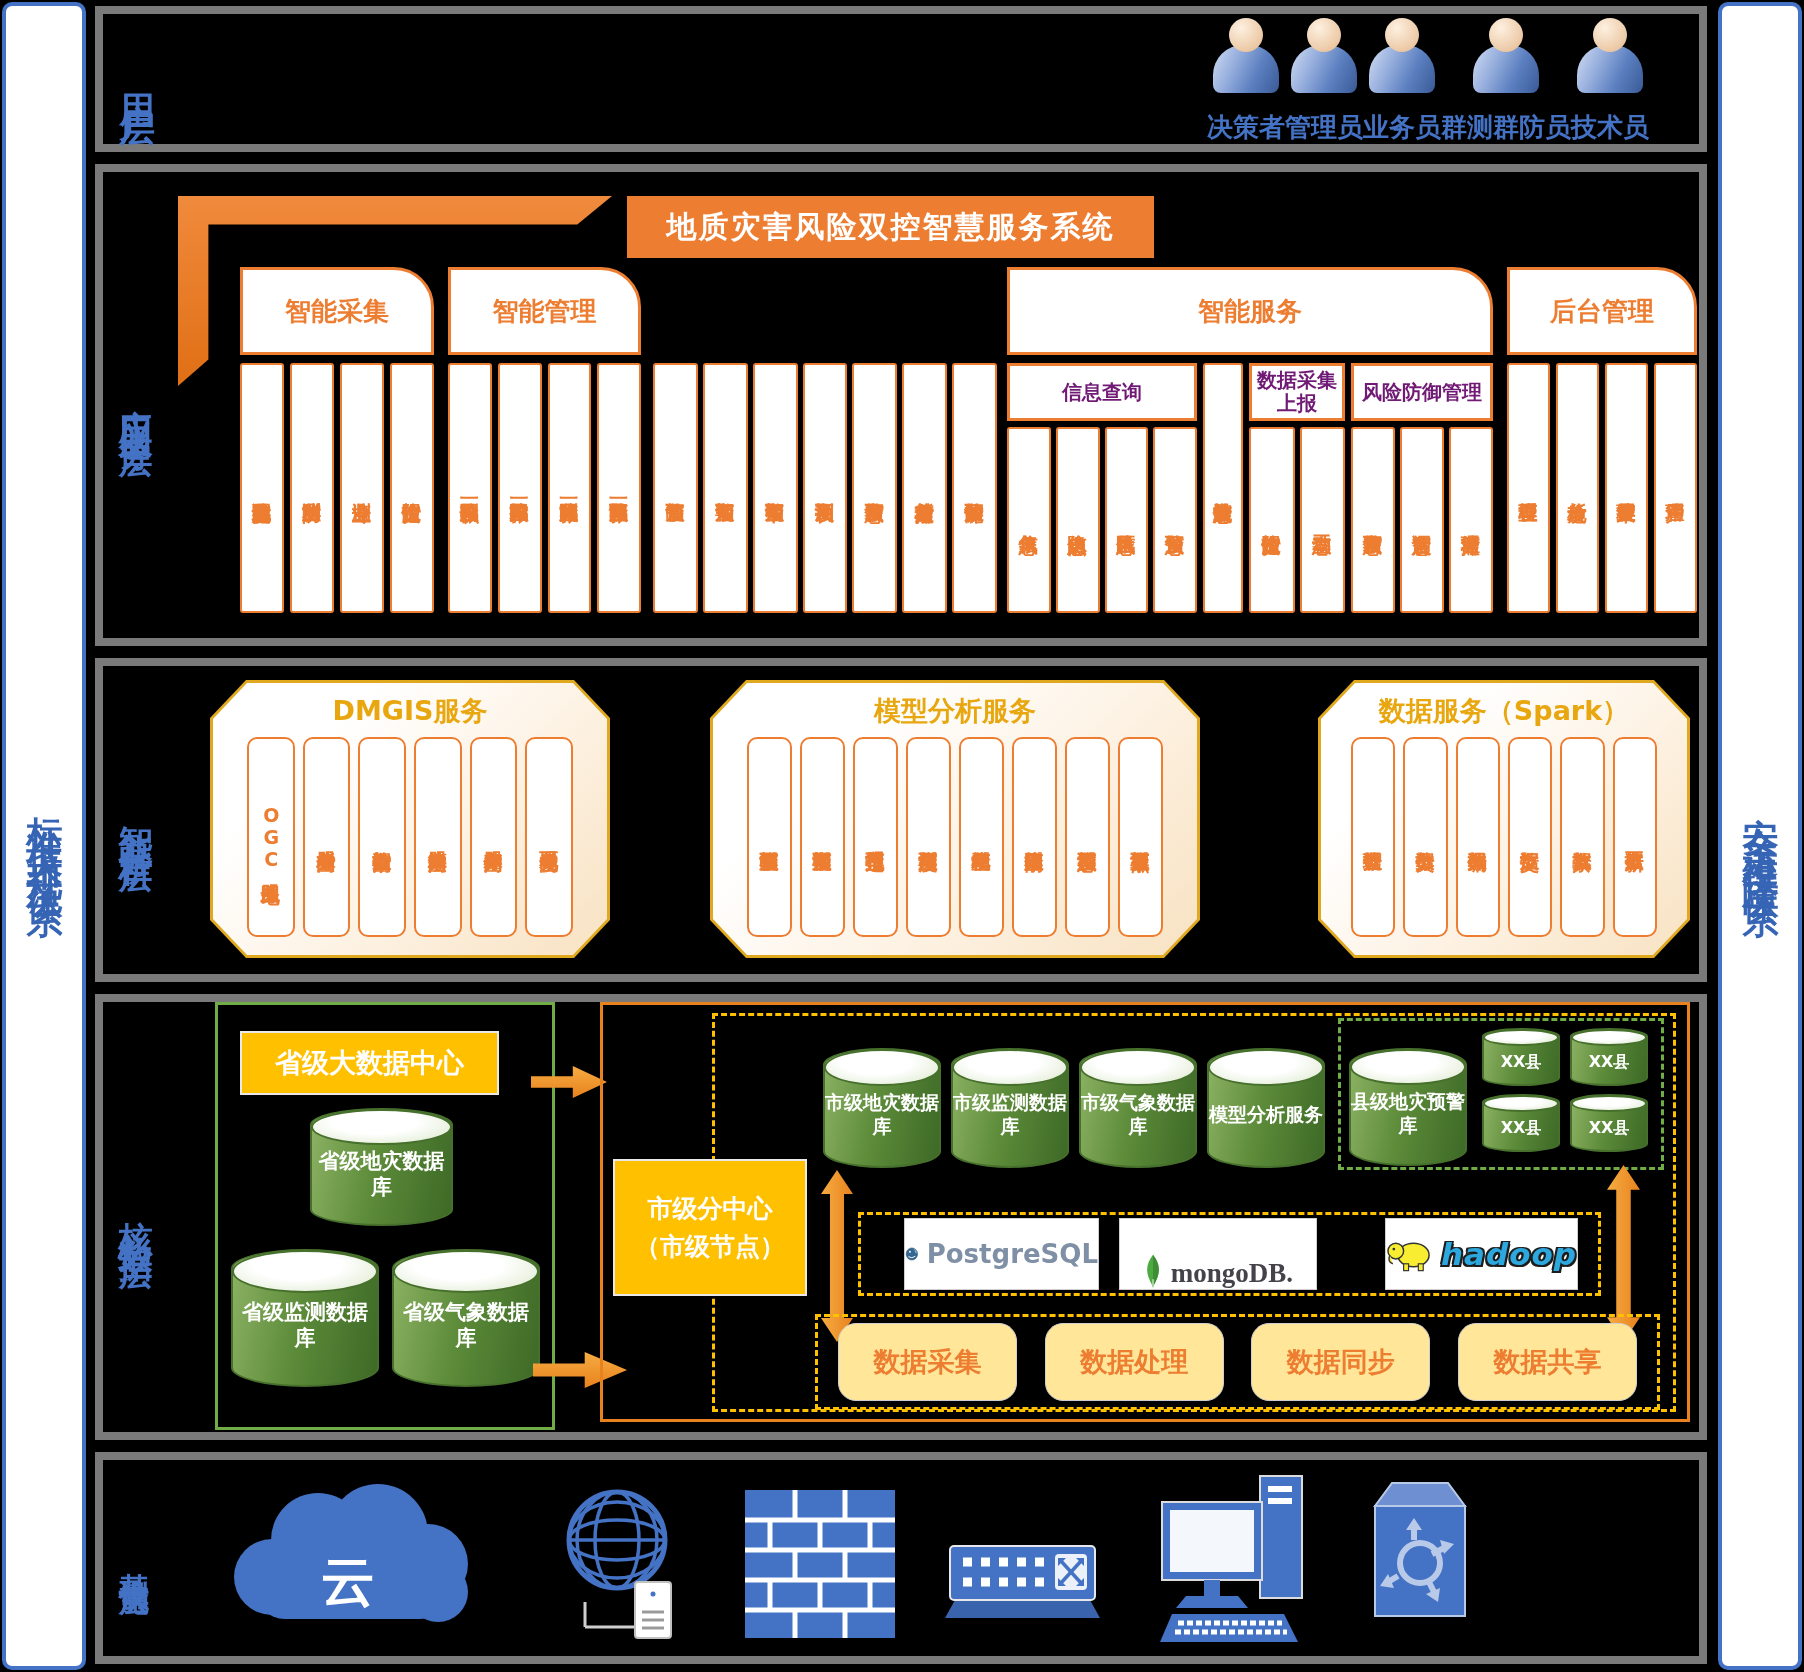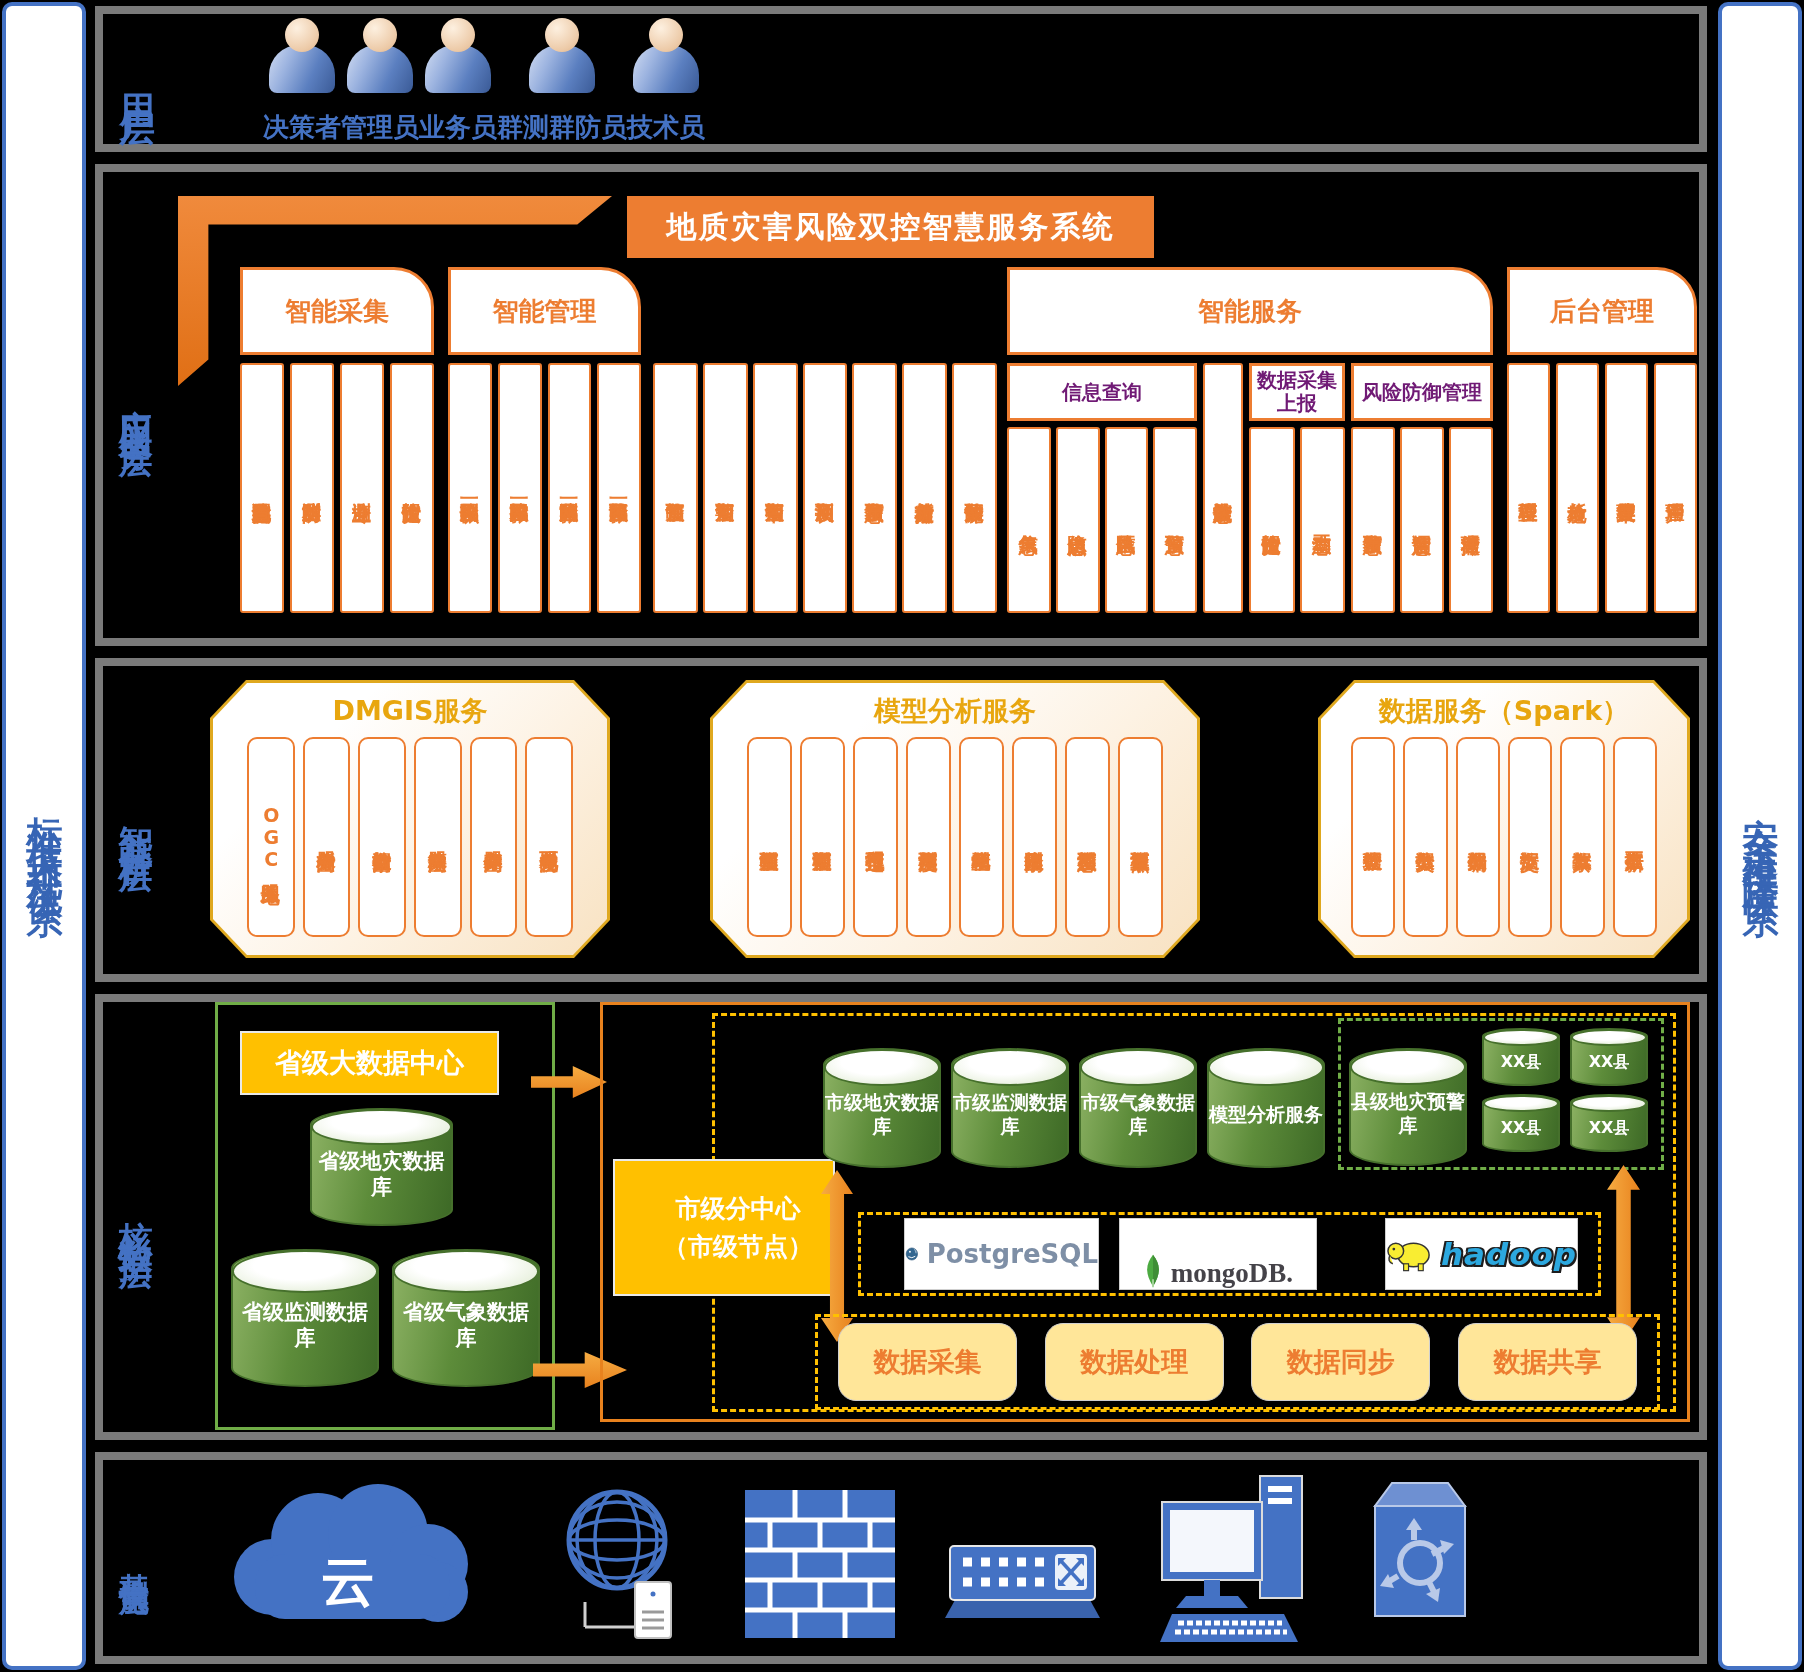--- a/index.html
+++ b/index.html
@@ -9,21 +9,21 @@
   
   .rail{position:absolute;top:2px;bottom:2px;width:84px;background:#fff;border:4px solid #4472C4;
         border-radius:10px;box-sizing:border-box;display:flex;align-items:center;justify-content:center;}
   .rail.left{left:2px}.rail.right{right:2px}
   .rail span{color:#3765B5;font-weight:bold;font-size:36px;letter-spacing:12px;}
   
   .panel{position:absolute;left:95px;width:1612px;border:8px solid #7a7a7a;background:#000;box-sizing:border-box;}
   .layer-label{position:absolute;left:16px;top:50%;transform:translateY(-50%);color:#4472C4;font-weight:bold;
                font-size:34px;letter-spacing:9px;writing-mode:vertical-rl;text-orientation:upright;line-height:1;}
   
-  .users{position:absolute;left:160px;right:50px;top:8px;bottom:4px;display:flex;justify-content:flex-start;align-items:center;}
+  .users{position:absolute;left:160px;right:50px;top:8px;bottom:4px;display:flex;justify-content:flex-end;align-items:center;}
   .user-item{display:flex;flex-direction:column;align-items:center;gap:4px;}
   .person{width:66px;height:88px;position:relative;}
   .person .head{width:34px;height:34px;border-radius:50%;margin:0 auto;position:relative;z-index:2;
         background:radial-gradient(circle at 35% 30%,#fdf0e0,#ecc9a6 70%,#d9ad85);}
   .person .body{width:66px;height:48px;margin-top:-7px;border-radius:30px 30px 8px 8px;
         background:linear-gradient(115deg,#d2ddf2 0%,#9db4e0 30%,#5b7fc0 65%,#3a5a96 100%);}
   .user-name{color:#4472C4;font-weight:bold;font-size:26px;}
   
   .ribbon{position:absolute;left:75px;top:24px;width:434px;height:190px;
         background:linear-gradient(180deg,#F08A3C,#E06F15);
@@ -268,21 +268,21 @@
     </div>
     <div class="cyl" style="left:289px;top:247px;width:148px;height:138px;font-size:21px;">
       <div class="t">省级气象数据库</div>
     </div>
     <div class="arrow-r" style="left:428px;top:64px;width:76px;height:32px;"></div>
     <div class="arrow-r" style="left:430px;top:350px;width:94px;height:36px;"></div>
 
     <div class="orange-box"></div>
     <div class="dash-o" style="left:609px;top:11px;width:964px;height:399px;"></div>
 
-    <div class="gold-box" style="left:512px;top:159px;width:190px;height:133px;font-size:25px;line-height:1.5;padding-left:28px;">
+    <div class="gold-box" style="left:512px;top:159px;width:190px;height:133px;font-size:25px;line-height:1.5;">
       <div>市级分中心</div>
       <div>（市级节点）</div>
     </div>
 
     <div class="cyl" style="left:720px;top:46px;width:118px;height:120px;font-size:19px;">
       <div class="t">市级地灾数据库</div>
     </div>
     <div class="cyl" style="left:848px;top:46px;width:118px;height:120px;font-size:19px;">
       <div class="t">市级监测数据库</div>
     </div>

